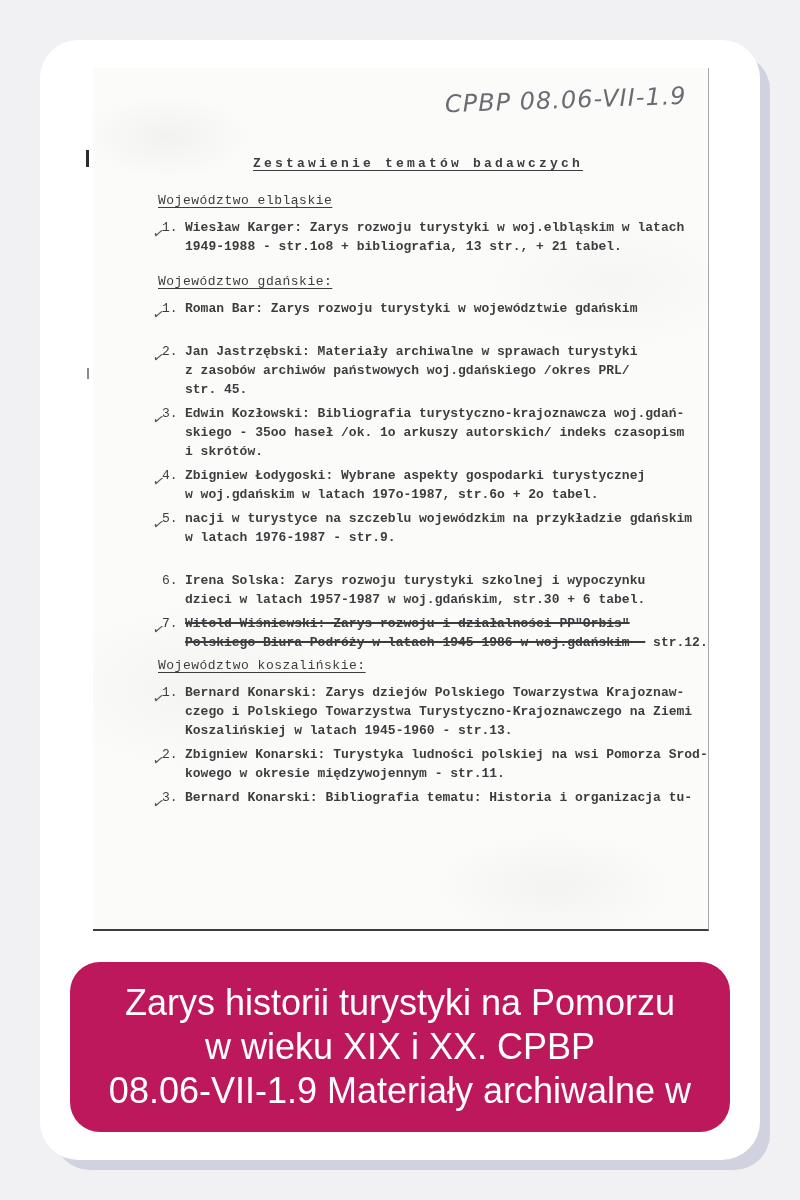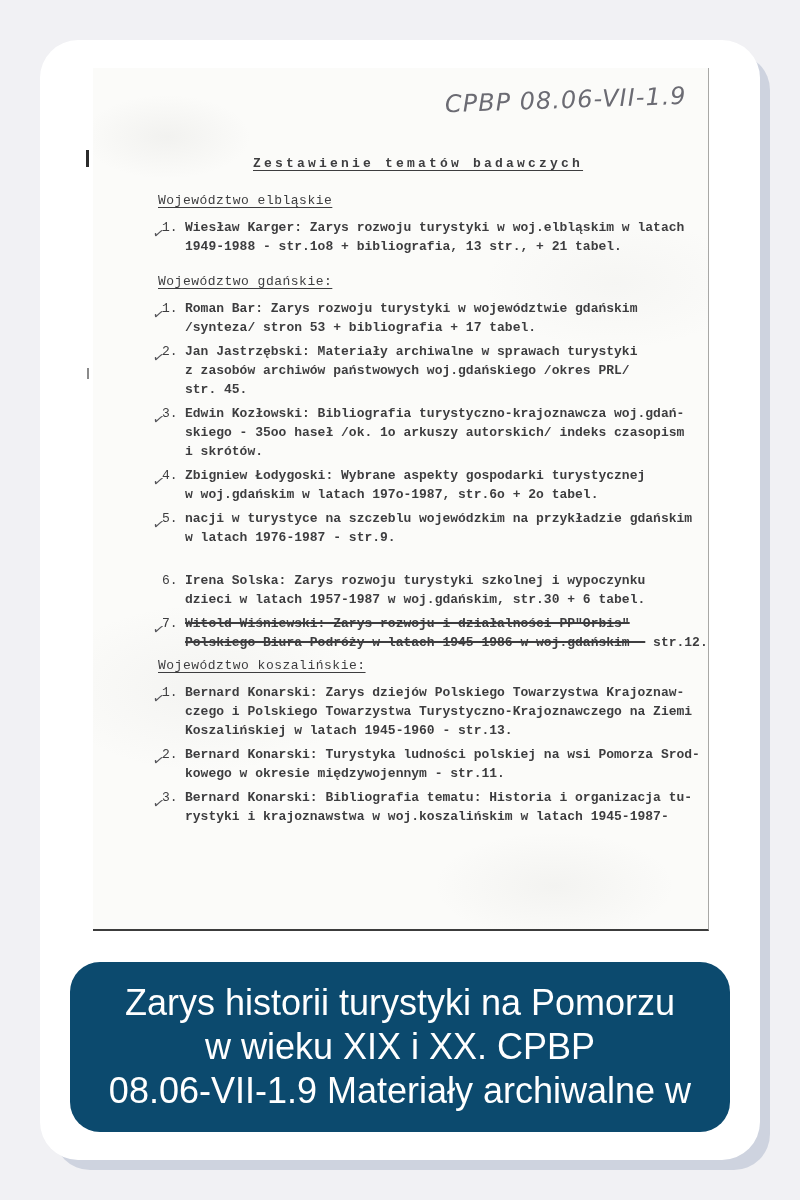--- a/index.html
+++ b/index.html
@@ -63,21 +63,21 @@
     transform:rotate(12deg);
     font-family:"DejaVu Sans",sans-serif;
   }
   .lines > div{height:19px;line-height:19px;white-space:pre;font-weight:bold;}
   .struck{text-decoration:line-through;text-decoration-thickness:1.5px;}
   
   .caption{
     position:absolute;left:30px;top:922px;
     width:660px;height:170px;
     border-radius:30px;
-    background:#0c4a6e;
+    background:#be185d;
     color:#ffffff;
     text-align:center;
     box-sizing:border-box;
     padding-top:19px;
   }
   .caption > div{font-size:36px;line-height:44px;white-space:pre;}
 </style>
 </head>
 <body>
 
@@ -102,21 +102,20 @@
       </div>
     </div>
 
     <div class="sec-heading" style="top:206px">Województwo gdańskie:</div>
 
     <div class="item" style="top:231px">
       <span class="num">1.</span>
       <span class="check">✓</span>
       <div class="lines">
         <div>Roman Bar: Zarys rozwoju turystyki w województwie gdańskim</div>
-        <div>/synteza/ stron 53 + bibliografia + 17 tabel.</div>
       </div>
     </div>
 
     <div class="item" style="top:274px">
       <span class="num">2.</span>
       <span class="check">✓</span>
       <div class="lines">
         <div>Jan Jastrzębski: Materiały archiwalne w sprawach turystyki</div>
         <div>z zasobów archiwów państwowych woj.gdańskiego /okres PRL/</div>
         <div>str. 45.</div>
@@ -177,31 +176,30 @@
         <div>Bernard Konarski: Zarys dziejów Polskiego Towarzystwa Krajoznaw-</div>
         <div>czego i Polskiego Towarzystwa Turystyczno-Krajoznawczego na Ziemi</div>
         <div>Koszalińskiej w latach 1945-1960 - str.13.</div>
       </div>
     </div>
 
     <div class="item" style="top:677px">
       <span class="num">2.</span>
       <span class="check">✓</span>
       <div class="lines">
-        <div>Bernard Konarski: Turystyka ludności polskiej na wsi Pomorza Srod-</div>
+        <div>Zbigniew Konarski: Turystyka ludności polskiej na wsi Pomorza Srod-</div>
         <div>kowego w okresie międzywojennym - str.11.</div>
       </div>
     </div>
 
     <div class="item" style="top:720px">
       <span class="num">3.</span>
       <span class="check">✓</span>
       <div class="lines">
         <div>Bernard Konarski: Bibliografia tematu: Historia i organizacja tu-</div>
-        <div>rystyki i krajoznawstwa w woj.koszalińskim w latach 1945-1987-</div>
       </div>
     </div>
 
   </div>
 
   <div class="caption">
     <div>Zarys historii turystyki na Pomorzu</div>
     <div>w wieku XIX i XX. CPBP</div>
     <div>08.06-VII-1.9 Materiały archiwalne w</div>
   </div>

